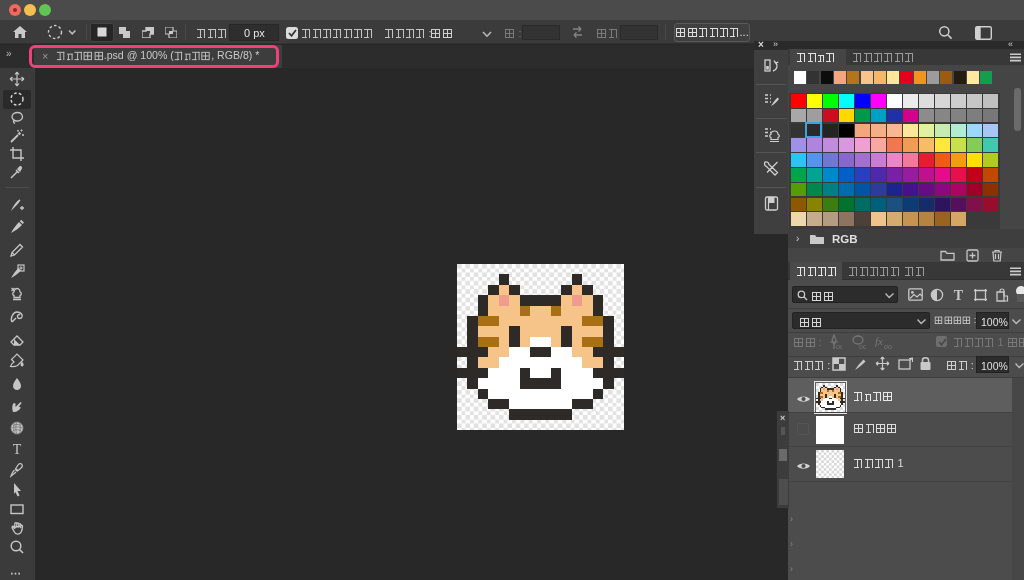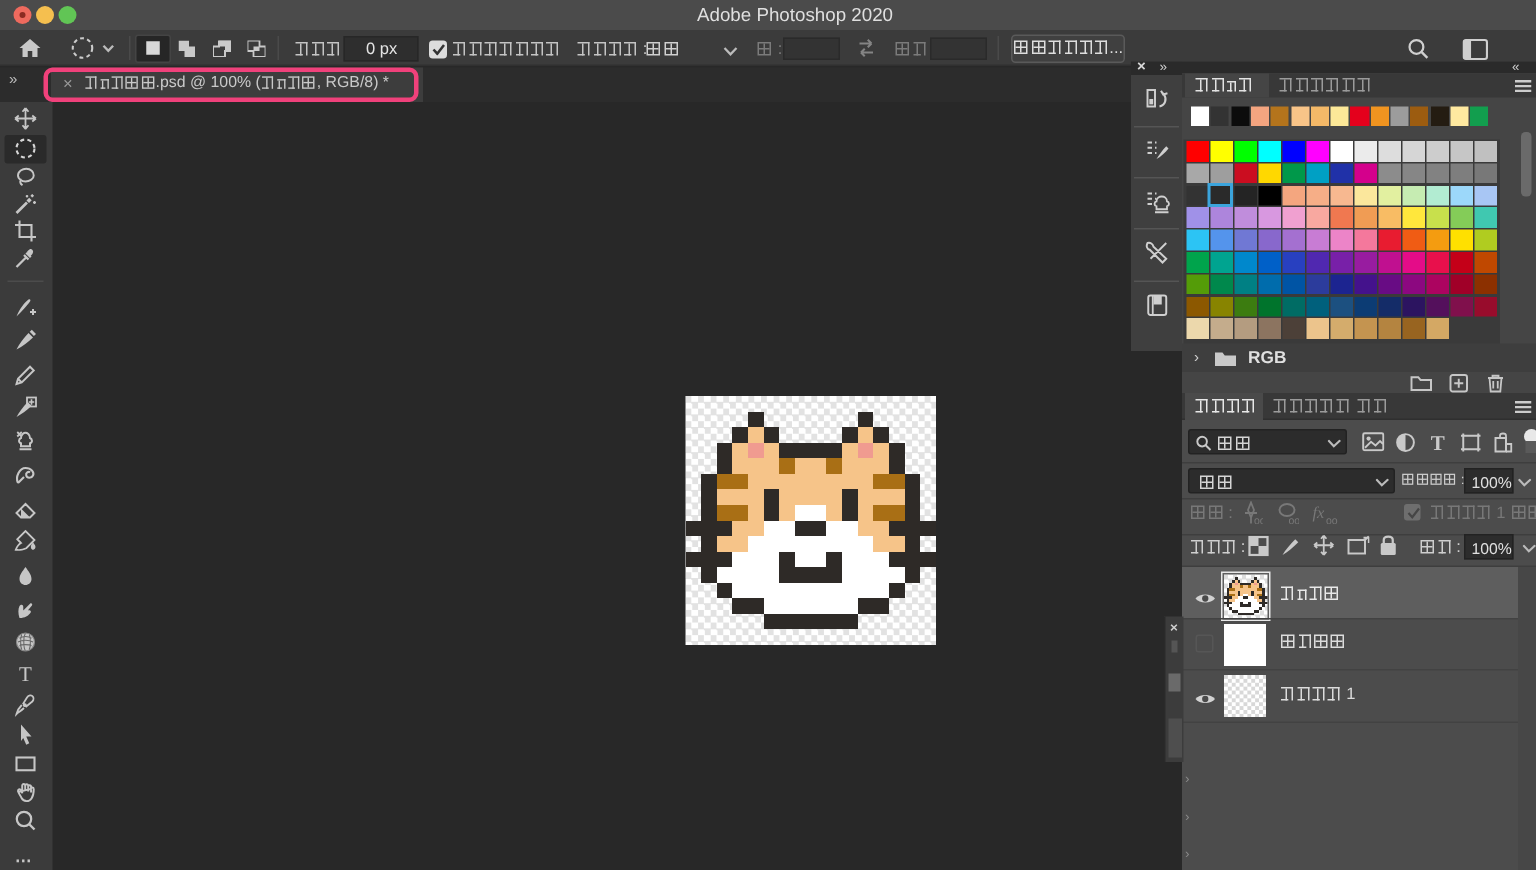--- a/index.html
+++ b/index.html
@@ -101,21 +101,20 @@
         <rect x="5" y="14" width="6" height="1" fill="#2e2a27"></rect>
       </g>
 </defs>
   </svg>
 
 <div class="ab" style="left:0;top:0;width:1024px;height:20px;background:#4b4b4b">
 <div class="ab" style="left:8.5px;top:4px;width:12px;height:12px;border-radius:50%;background:#ee6a5e"></div>
 <div class="ab" style="left:12.5px;top:8px;width:4px;height:4px;border-radius:50%;background:#8c2b22"></div>
 <div class="ab" style="left:23.5px;top:4px;width:12px;height:12px;border-radius:50%;background:#f5bf4f"></div>
 <div class="ab" style="left:38.5px;top:4px;width:12px;height:12px;border-radius:50%;background:#61c555"></div>
-<div class="ab" style="left:380px;top:3px;width:300px;text-align:center;color:#dfdfdf;font-size:12.5px;font-weight:500">Adobe Photoshop 2020</div>
 </div>
 
 <div class="ab" style="left:0;top:20px;width:1024px;height:24px;background:#3b3b3b;border-bottom:1px solid #303030">
 <svg class="ab" style="left:12px;top:5px" width="16" height="14" viewBox="0 0 16 14">
       <path d="M8 1 L15 7 H13 V13 H9.5 V9 H6.5 V13 H3 V7 H1 Z" fill="#c9c9c9"></path>
     </svg>
 <svg class="ab" style="left:44px;top:4px" width="34" height="16" viewBox="0 0 34 16">
 <circle cx="11" cy="8" r="6.5" fill="none" stroke="#cccccc" stroke-width="1.4" stroke-dasharray="2.6 2.2"></circle>
 <path d="M25 6.5 l3.2 3.4 3.2-3.4" fill="none" stroke="#bbbbbb" stroke-width="1.6"></path>
     </svg>

